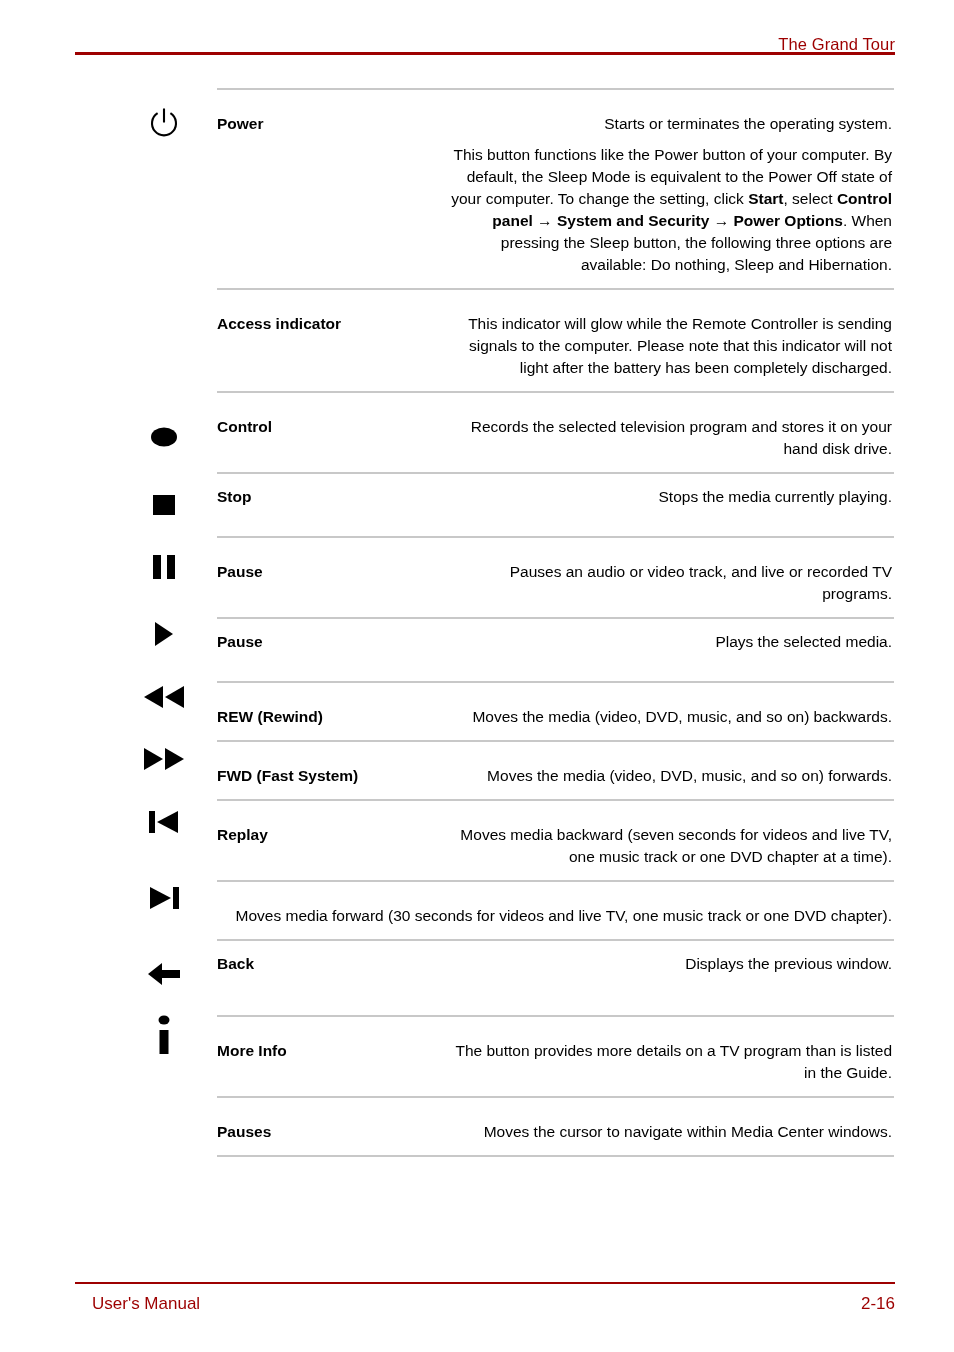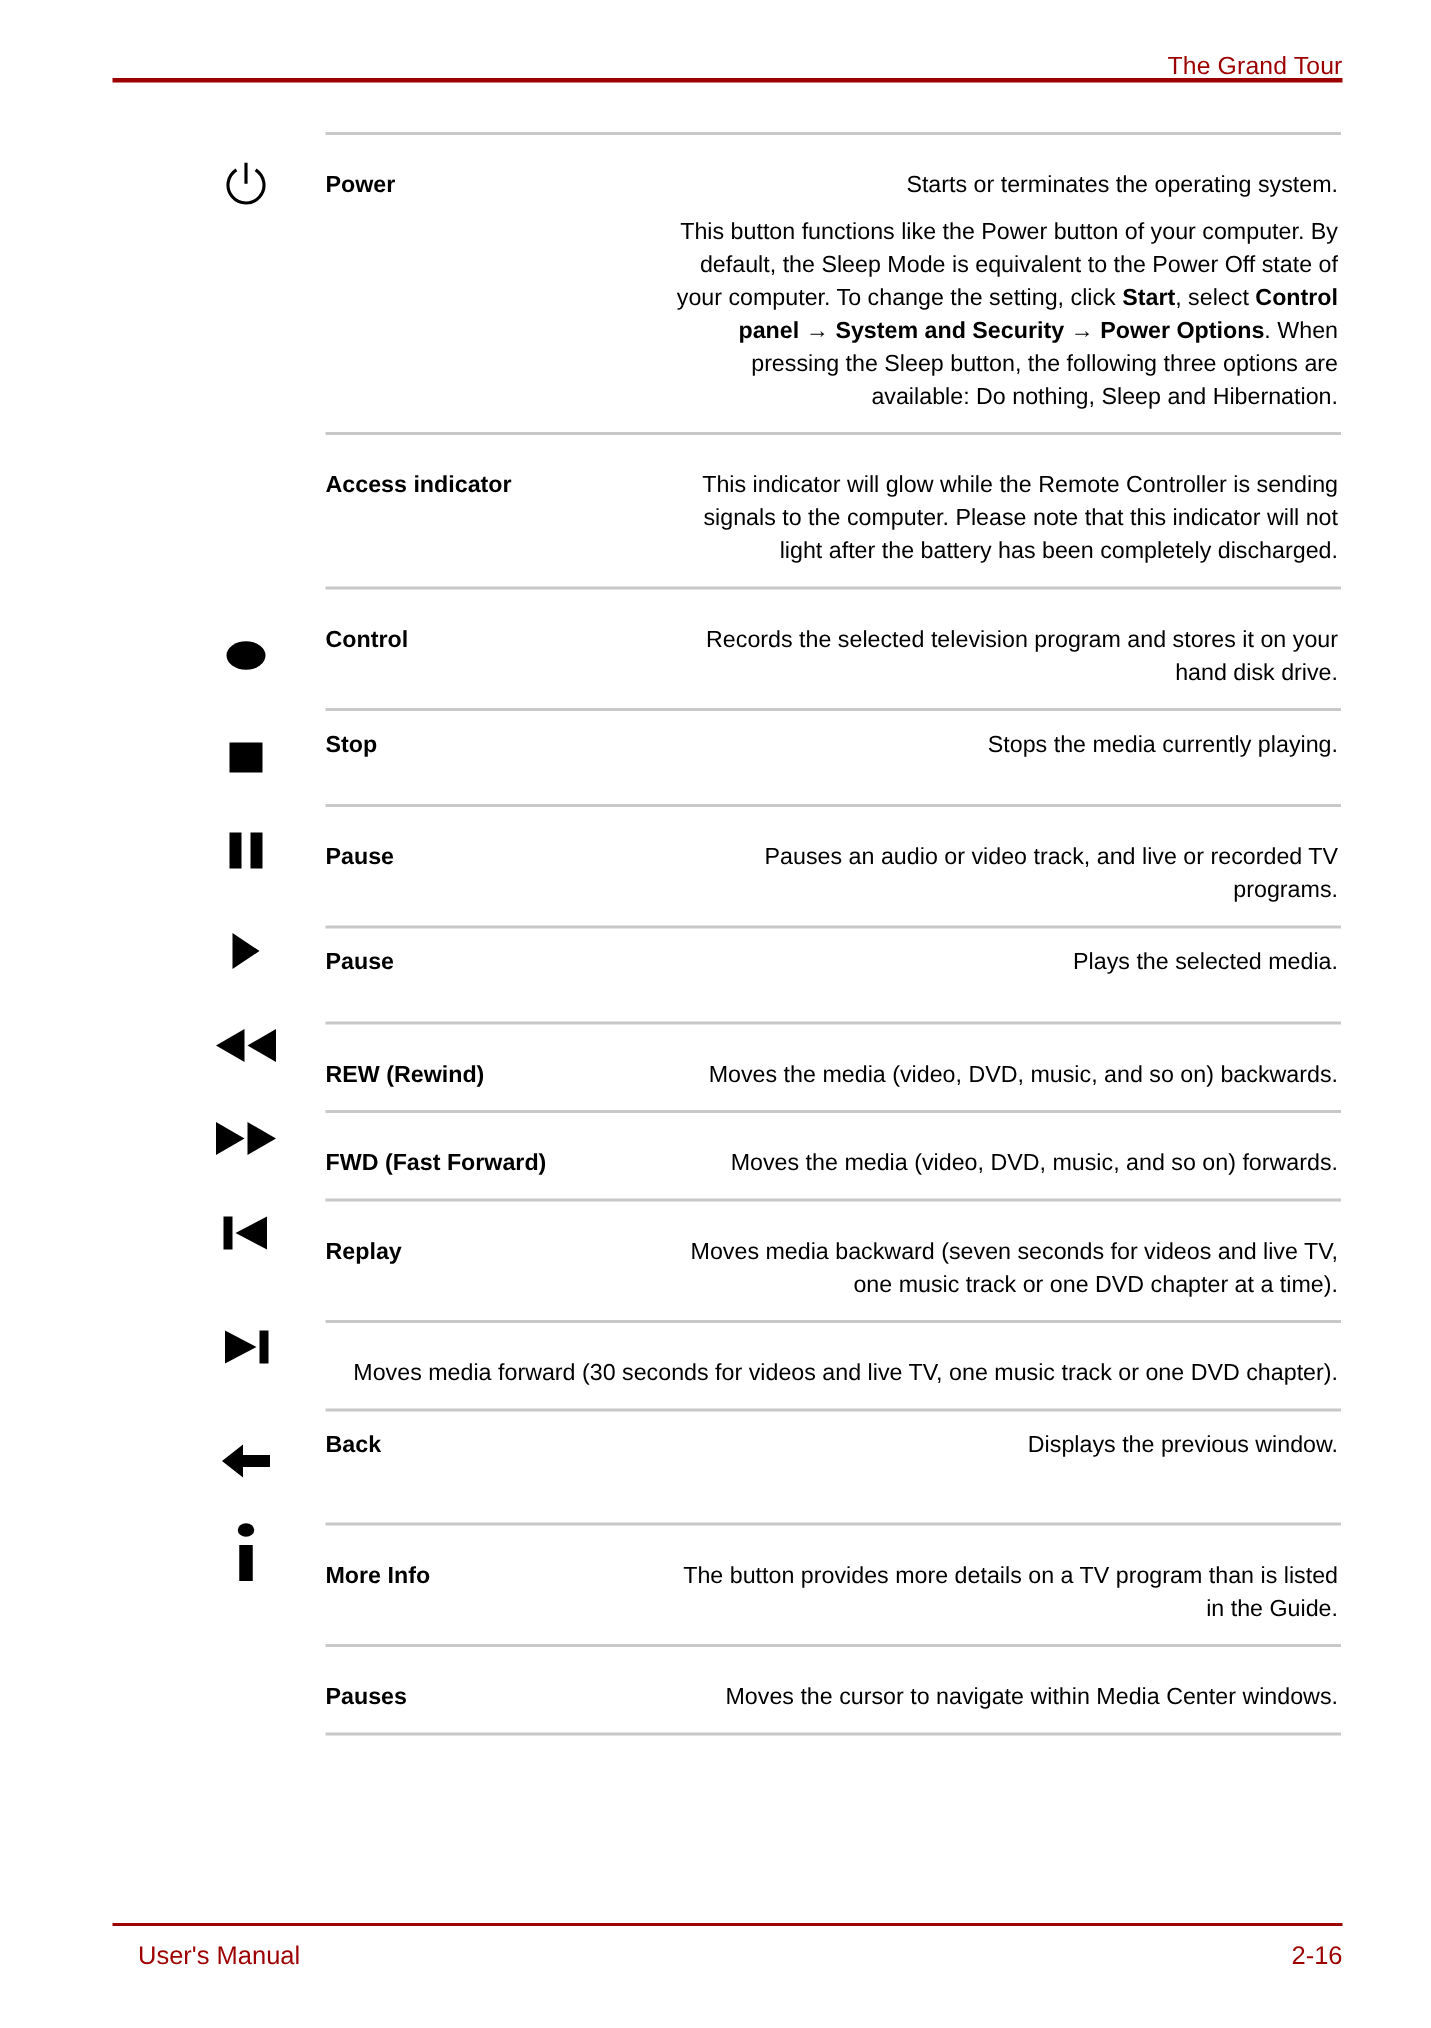--- a/index.html
+++ b/index.html
@@ -266,21 +266,21 @@
   </div>
 
   <div class="spec-row">
     <div class="row-name pad-bottom-sm">REW (Rewind)</div>
     <div class="row-desc pad-bottom-sm">
       <p>Moves the media (video, DVD, music, and so on) backwards.</p>
     </div>
   </div>
 
   <div class="spec-row">
-    <div class="row-name pad-bottom-sm">FWD (Fast Forward)</div>
+    <div class="row-name pad-bottom-sm">FWD (Fast System)</div>
     <div class="row-desc pad-bottom-sm">
       <p>Moves the media (video, DVD, music, and so on) forwards.</p>
     </div>
   </div>
 
   <div class="spec-row">
     <div class="row-name pad-bottom-sm">Replay</div>
     <div class="row-desc pad-bottom-sm">
       <p>Moves media backward (seven seconds for videos and live TV, one music track or one DVD chapter at a time).</p>
     </div>

